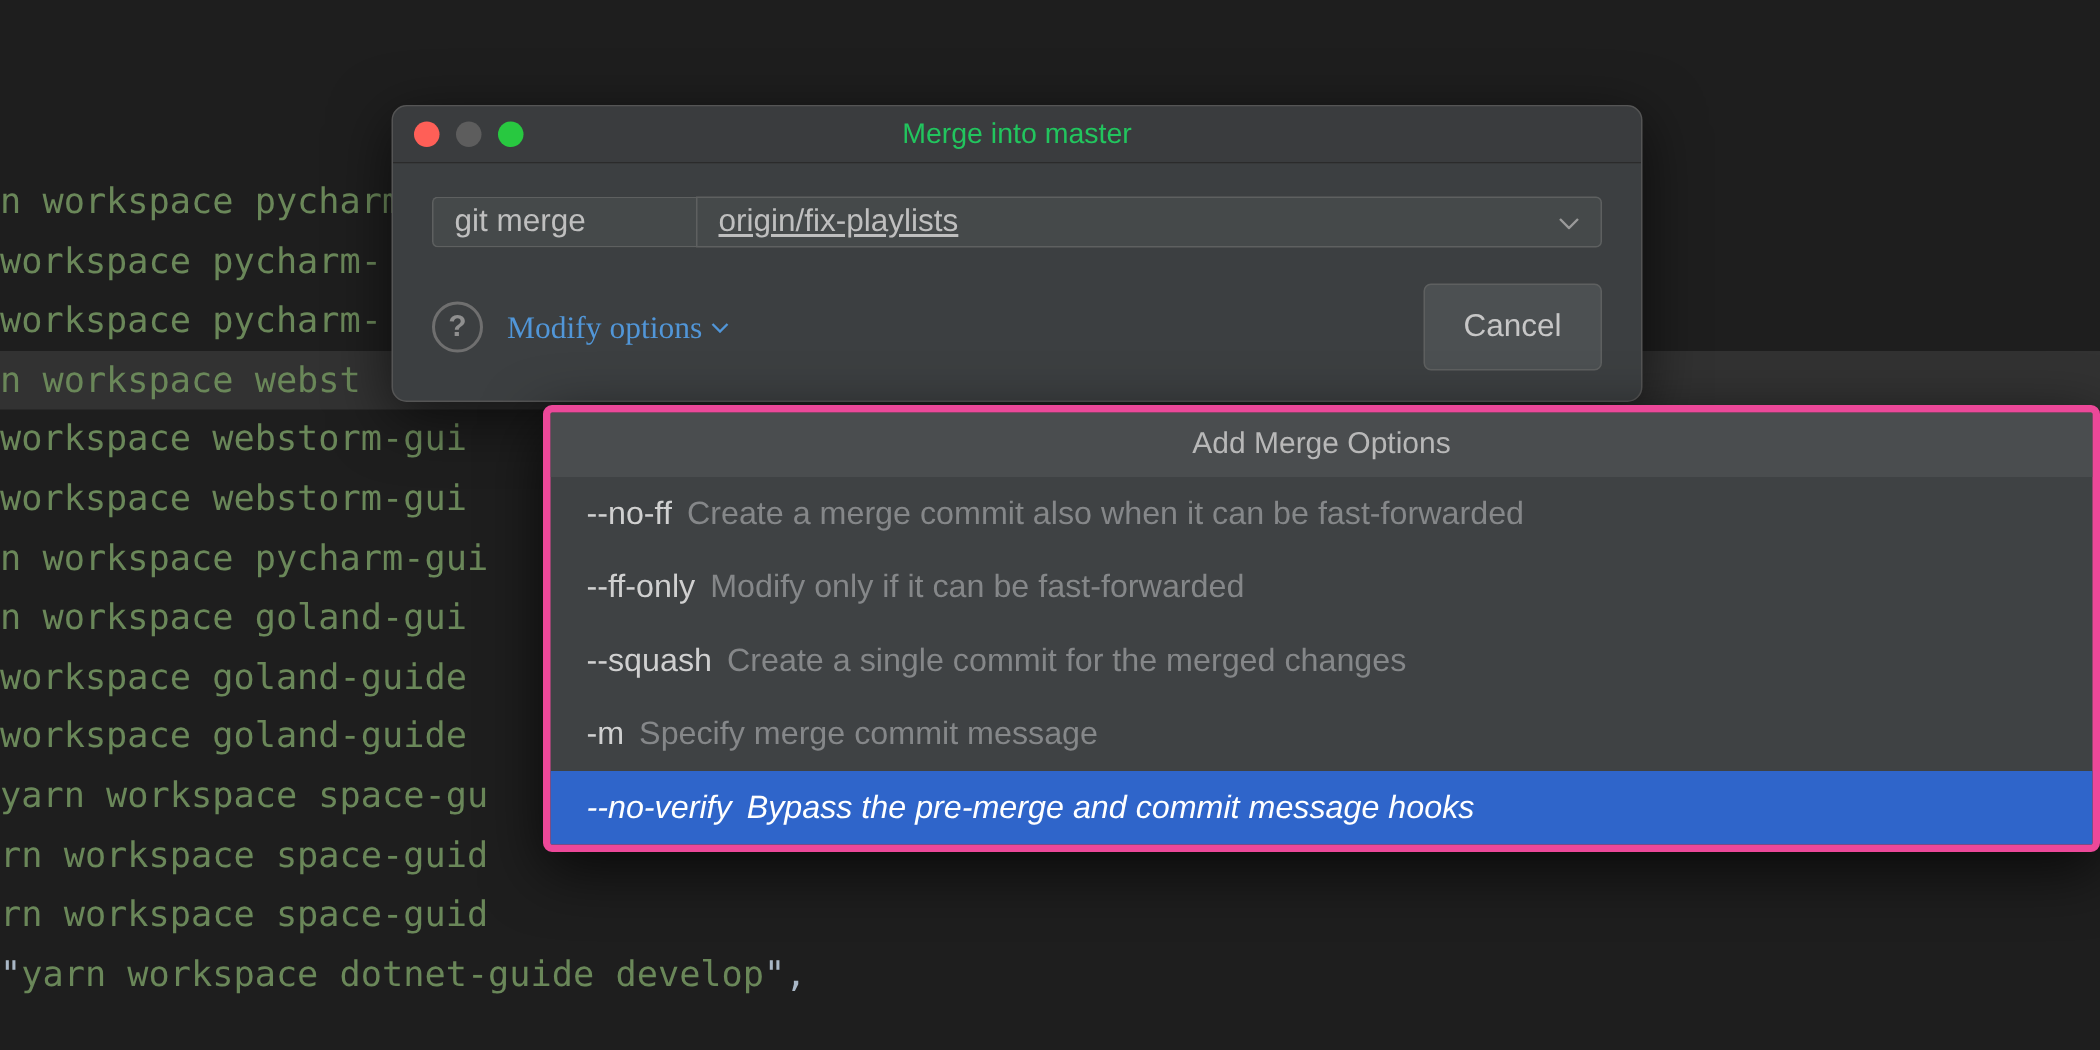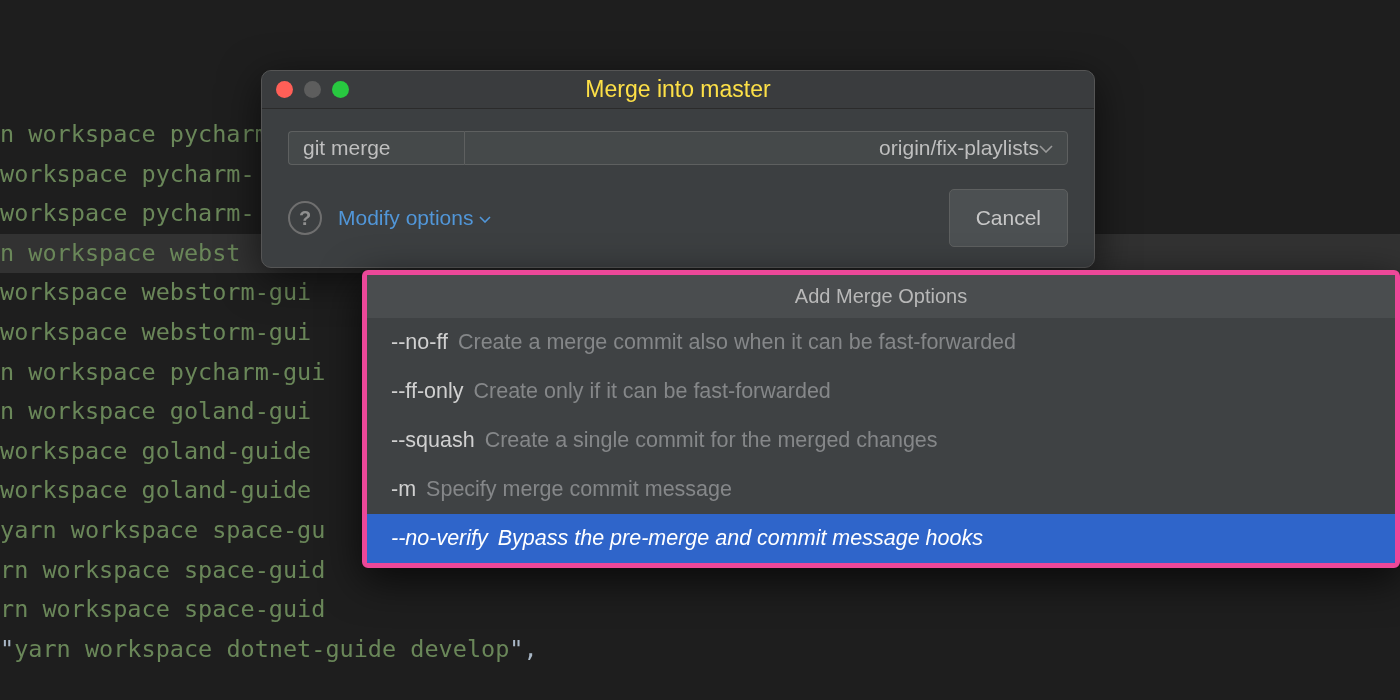--- a/index.html
+++ b/index.html
@@ -55,22 +55,22 @@
     gap: 11px;
   }
   .traffic span {
     width: 17px; height: 17px; border-radius: 50%;
   }
   .tl-close { background: #ff5f57; }
   .tl-min   { background: #5d5d5d; }
   .tl-max   { background: #28c840; }
   .titlebar .title {
     margin: 0 auto;
-    color: #fde047;
-    font-size: 23px;
+    color: #22c55e;
+    font-size: 19px;
   }
   .dialog-body {
     padding: 22px 26px 20px 26px;
   }
   .cmd-row {
     display: flex;
     gap: 0;
     margin-bottom: 24px;
   }
   .cmd-box {
@@ -82,21 +82,22 @@
     height: 34px;
     display: flex;
     align-items: center;
     border-radius: 4px;
   }
   .cmd-left { width: 176px; border-right: none; border-radius: 4px 0 0 4px; }
   .cmd-right {
     flex: 1;
     border-radius: 0 4px 4px 0;
     position: relative;
-    justify-content: flex-end;
+    justify-content: space-between;
+    text-decoration: underline;
   }
   .chevron {
     color: #9a9a9a;
     font-size: 14px;
   }
   .action-row {
     display: flex;
     align-items: center;
     gap: 16px;
   }
@@ -110,20 +111,21 @@
     justify-content: center;
     font-size: 20px;
     font-weight: 600;
   }
   .modify-link {
     color: #5196d8;
     font-size: 21px;
     display: flex;
     align-items: center;
     gap: 6px;
+    font-family: Liberation Serif, serif;
   }
   .modify-link .chev { font-size: 13px; color: #5196d8; }
   .spacer { flex: 1; }
   .btn {
     height: 58px;
     padding: 0 26px;
     border-radius: 5px;
     font-size: 21px;
     display: flex;
     align-items: center;
@@ -219,21 +221,21 @@
 
 <div class="popup">
   <div class="popup-header">Add Merge Options</div>
   <div id="popup-items">
       <div class="popup-item">
         <span class="flag">--no-ff</span>
         <span class="desc">Create a merge commit also when it can be fast-forwarded</span>
       </div>
       <div class="popup-item">
         <span class="flag">--ff-only</span>
-        <span class="desc">Create only if it can be fast-forwarded</span>
+        <span class="desc">Modify only if it can be fast-forwarded</span>
       </div>
       <div class="popup-item">
         <span class="flag">--squash</span>
         <span class="desc">Create a single commit for the merged changes</span>
       </div>
       <div class="popup-item">
         <span class="flag">-m</span>
         <span class="desc">Specify merge commit message</span>
       </div>
       <div class="popup-item selected">

